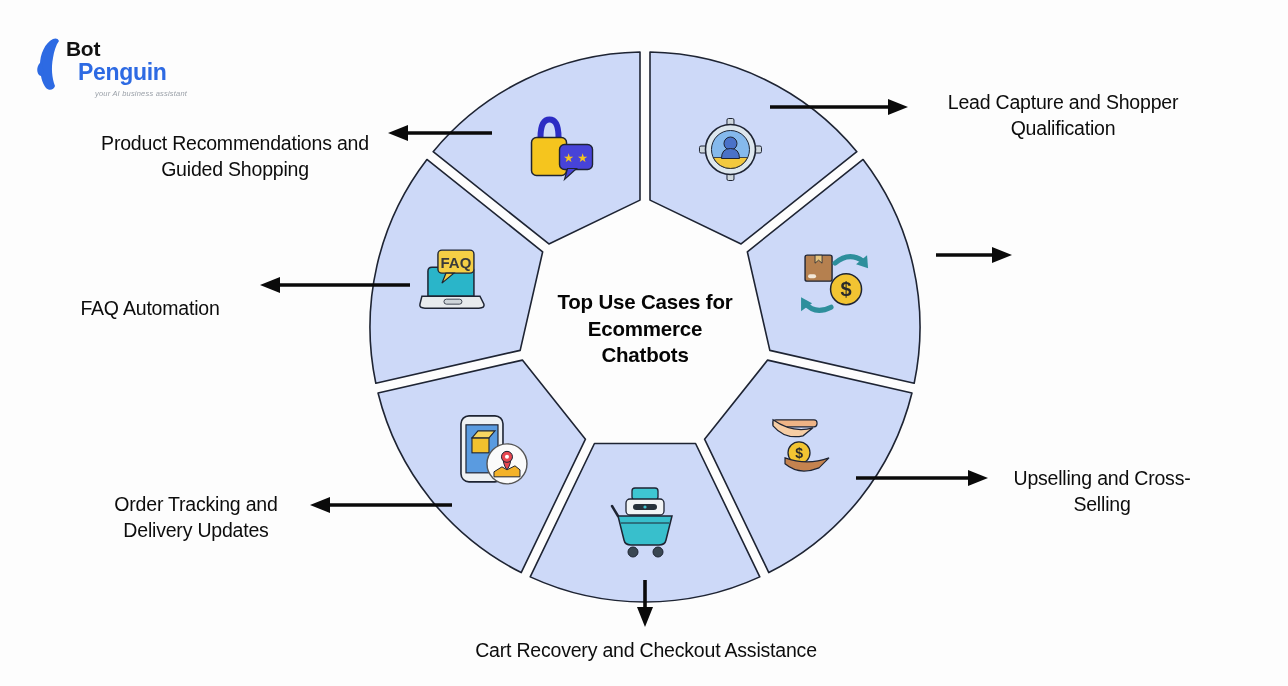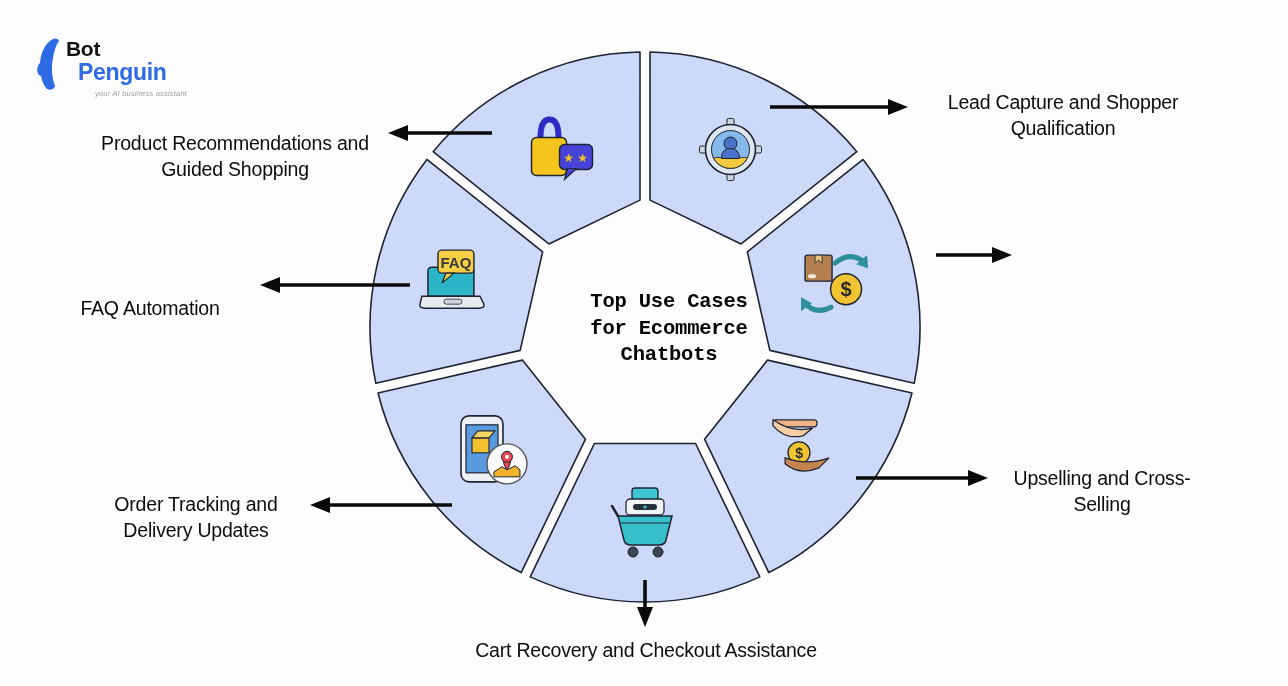--- a/index.html
+++ b/index.html
@@ -145,21 +145,21 @@
       <g>
       <line x1="410" y1="285" x2="280.00" y2="285.00" stroke="#0a0a0a" stroke-width="3.6"></line>
       <polygon points="260.00,285.00 280.00,277.00 280.00,293.00" fill="#0a0a0a"></polygon>
       </g>
       <g>
       <line x1="492" y1="133" x2="408.00" y2="133.00" stroke="#0a0a0a" stroke-width="3.6"></line>
       <polygon points="388.00,133.00 408.00,125.00 408.00,141.00" fill="#0a0a0a"></polygon>
       </g>
     </svg>
 
-  <div class="center-title" style="left:669px;top:329px;width:205px;font-family:Liberation Mono, monospace;">Top Use Cases for Ecommerce Chatbots</div>
+  <div class="center-title" style="left:645px;top:329px;width:205px;">Top Use Cases for Ecommerce Chatbots</div>
 
   <div class="seg-label" style="left:1063px;top:115px;width:290px;">Lead Capture and Shopper Qualification</div>
   <div class="seg-label" style="left:646px;top:650px;width:440px;">Cart Recovery and Checkout Assistance</div>
   <div class="seg-label" style="left:1102px;top:491px;width:215px;">Upselling and Cross-Selling</div>
   <div class="seg-label" style="left:196px;top:517px;width:215px;">Order Tracking and Delivery Updates</div>
   <div class="seg-label" style="left:150px;top:308px;width:220px;">FAQ Automation</div>
   <div class="seg-label" style="left:235px;top:156px;width:290px;">Product Recommendations and Guided Shopping</div>
 </div>
 
 </body></html>

